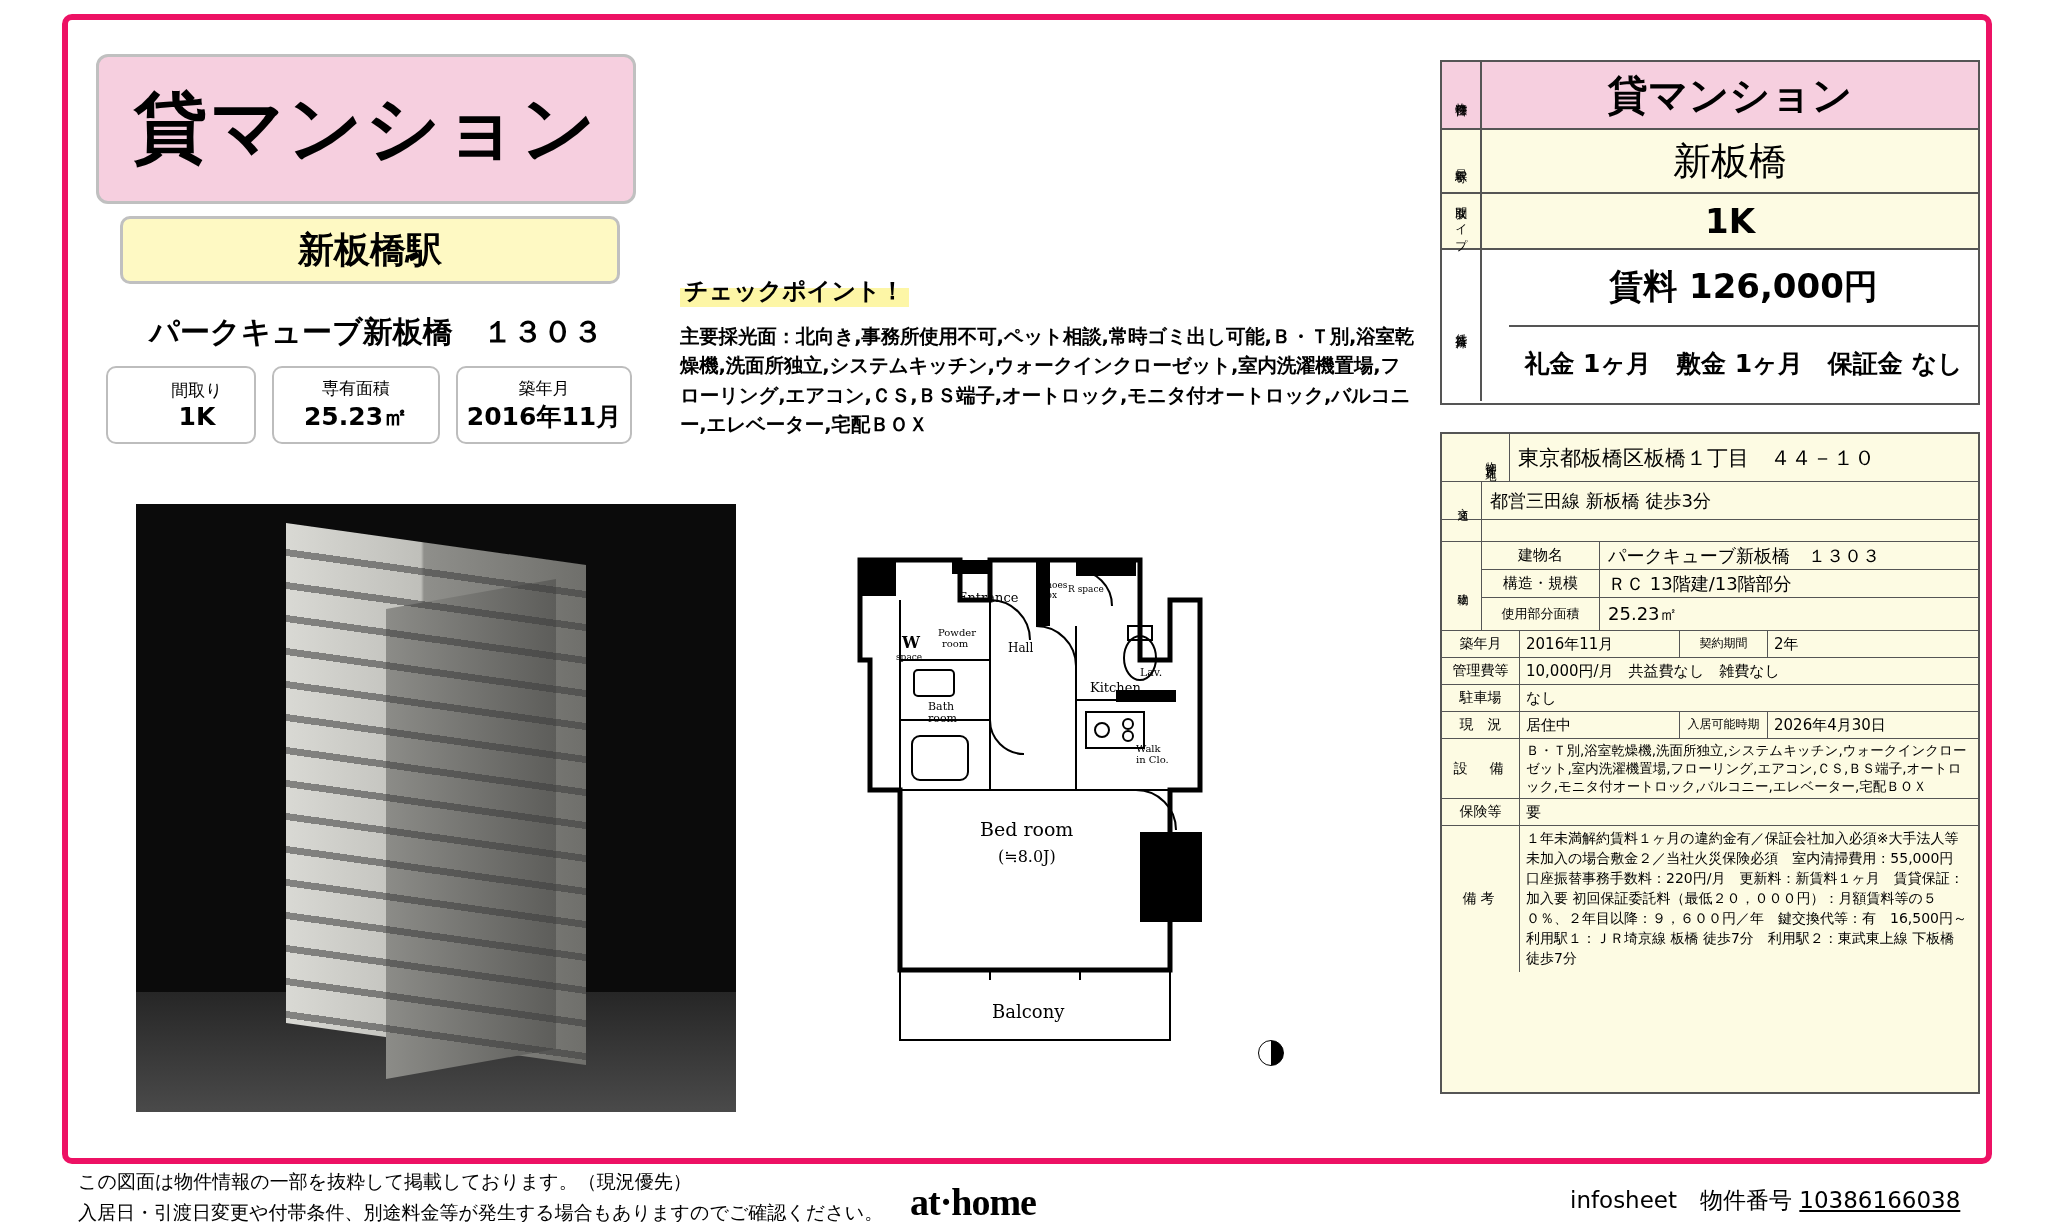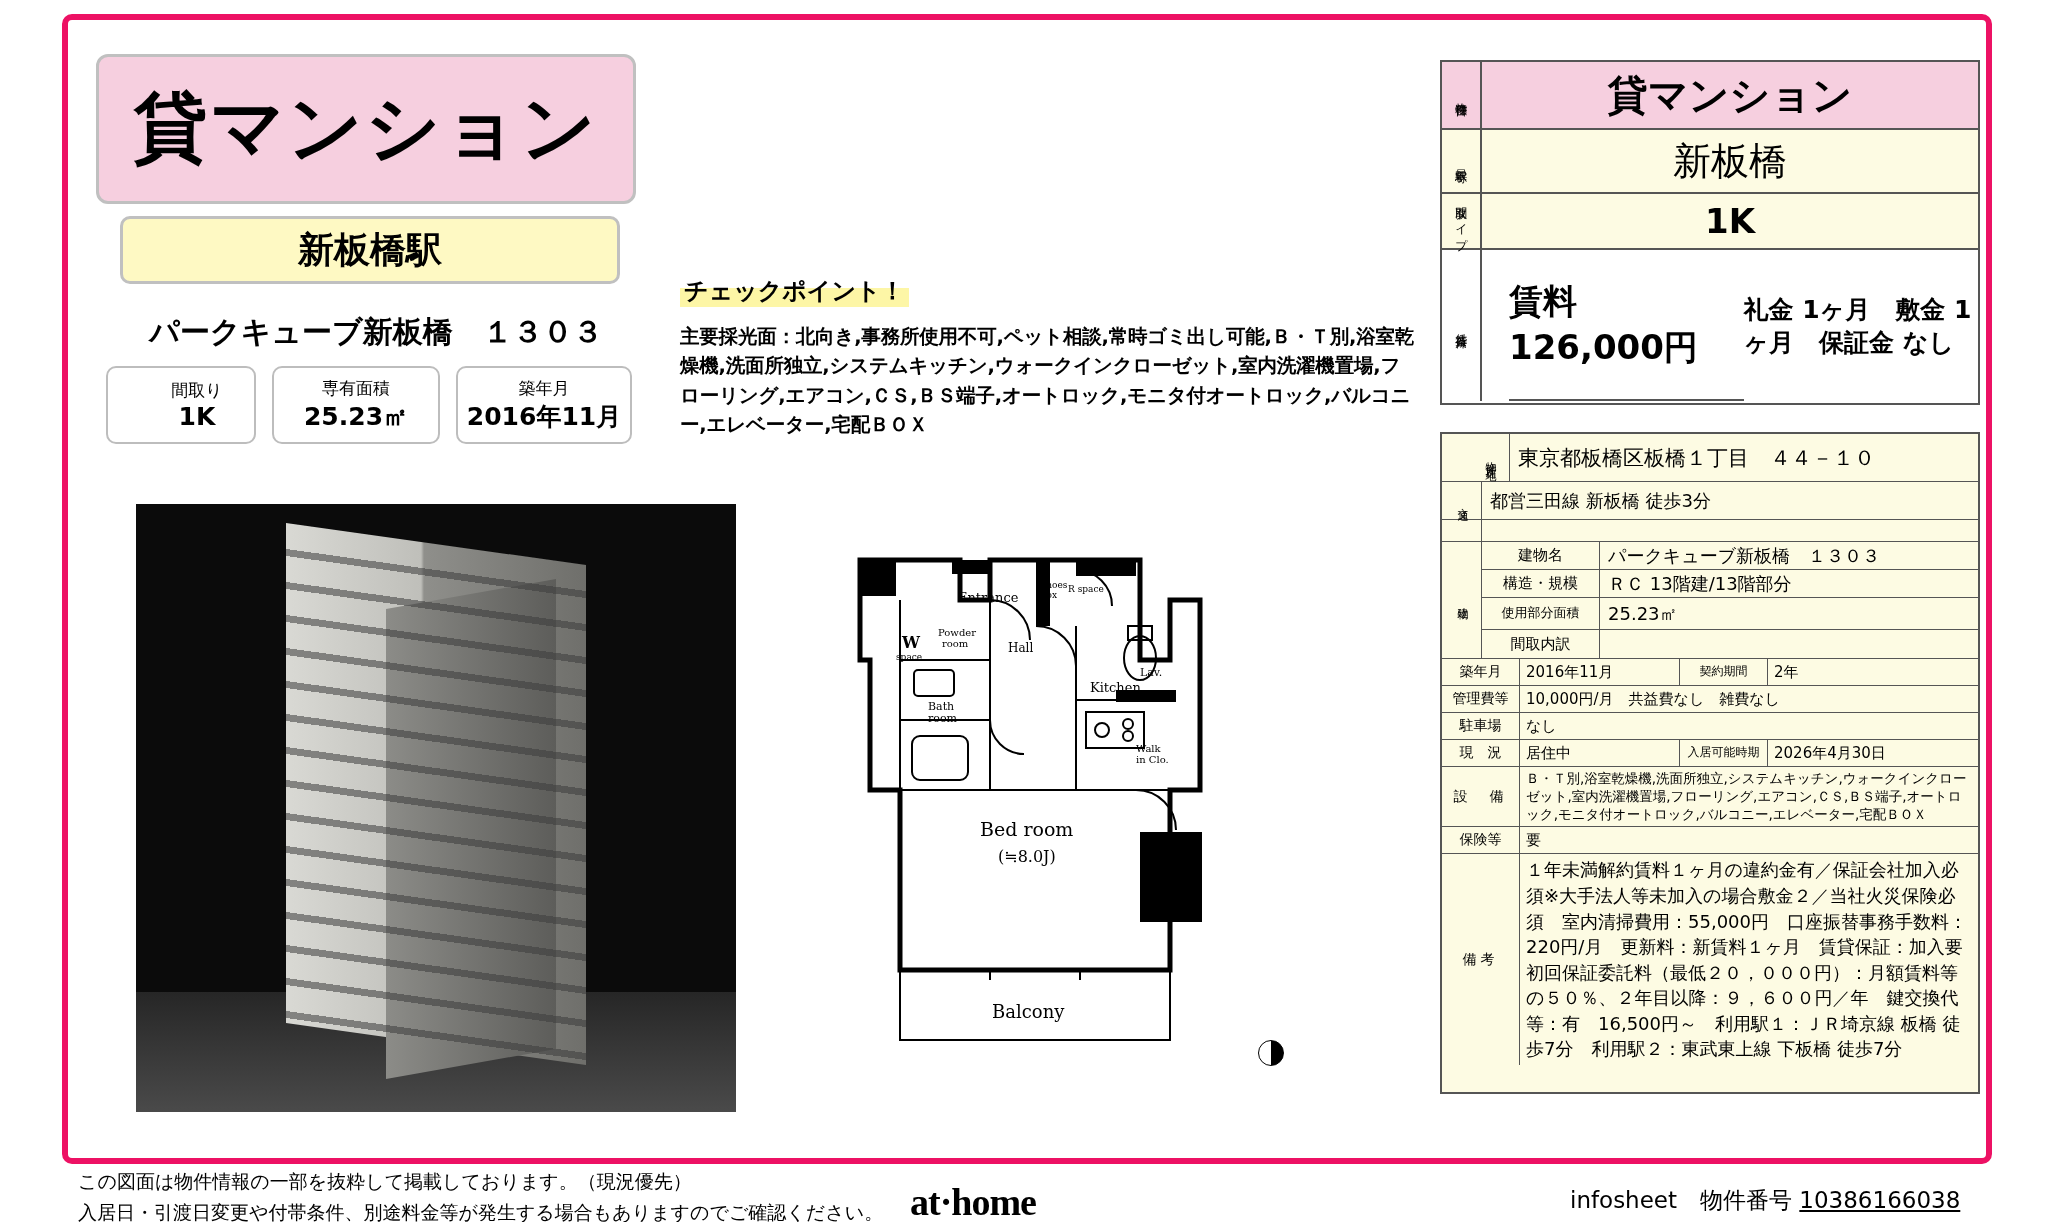--- a/index.html
+++ b/index.html
@@ -128,21 +128,21 @@
   }
   .valA { flex:1; display:flex; align-items:center; justify-content:center;
     font-family:"DejaVu Sans", sans-serif; }
   .a1 { height:68px; background:#f6cfdf; }
   .a1 .valA { font-size:40px; font-weight:bold; }
   .a2 { height:64px; background:#fdfbe3; }
   .a2 .valA { font-size:38px; font-weight:normal; }
   .a3 { height:56px; background:#fdfbe3; }
   .a3 .valA { font-size:34px; font-weight:bold; }
   .a4 { height:151px; background:#fff; flex-direction:row; }
-  .a4 .stack { flex:1; display:flex; flex-direction:row;margin-left:27px; }
+  .a4 .stack { flex:1; display:flex; flex-direction:column;margin-left:27px; }
   .a4 .rent { flex:1; display:flex; align-items:center; justify-content:center;
      font-size:34px; font-weight:bold; border-bottom:2px solid #555;
      font-family:"DejaVu Sans", sans-serif; }
   .a4 .terms { flex:1; display:flex; align-items:center; justify-content:center;
      font-size:25px; font-weight:bold; font-family:"DejaVu Sans", sans-serif; }
 
   
   .panelB {
     position:absolute; left:1440px; top:432px; width:540px; height:662px;
     border:2px solid #555;
@@ -185,21 +185,21 @@
 
   .wideRow { display:flex; border-bottom:1.2px solid #555; height:27px; }
   .wK { width:78px; flex:0 0 78px; border-right:1.2px solid #555; display:flex;
         align-items:center; justify-content:center; font-size:14px; }
   .wV { flex:1; display:flex; align-items:center; padding-left:6px; font-size:15px; }
 
   .blkRow { display:flex; border-bottom:1.2px solid #555; }
   .blkK { width:78px; flex:0 0 78px; border-right:1.2px solid #555; display:flex;
         align-items:center; justify-content:center; font-size:14px; letter-spacing:4px;}
   .blkV { flex:1; padding:3px 6px; font-size:13.5px; line-height:1.32; }
-  .remarks .blkV { font-size:18px; line-height:1.42; }
+  .remarks .blkV { font-size:14px; line-height:1.42; }
   .remarks { border-bottom:none; }
 
   
   .foot-left {
     position:absolute; left:78px; top:1168px; width:900px;
     font-size:19px; line-height:1.5; font-family:"DejaVu Sans", sans-serif;
   }
   .foot-left .l1 { position:absolute; top:-1px; left:0; }
   .foot-left .l2 { position:absolute; top:30px; left:0; }
   .athome {
@@ -371,24 +371,20 @@
           <div class="iV">パークキューブ新板橋　１３０３</div>
         </div>
         <div class="iRow">
           <div class="iK">構造・規模</div>
           <div class="iV">ＲＣ 13階建/13階部分</div>
         </div>
         <div class="iRow tall">
           <div class="iK two">使用部分面積</div>
           <div class="iV">25.23㎡</div>
         </div>
-        <div class="iRow">
-          <div class="iK">間取内訳</div>
-          <div class="iV"></div>
-        </div>
       </div>
     </div>
 
     <div class="pairRow">
       <div class="pK">築年月</div>
       <div class="pV">2016年11月</div>
       <div class="pK2">契約期間</div>
       <div class="pV2">2年</div>
     </div>
 

